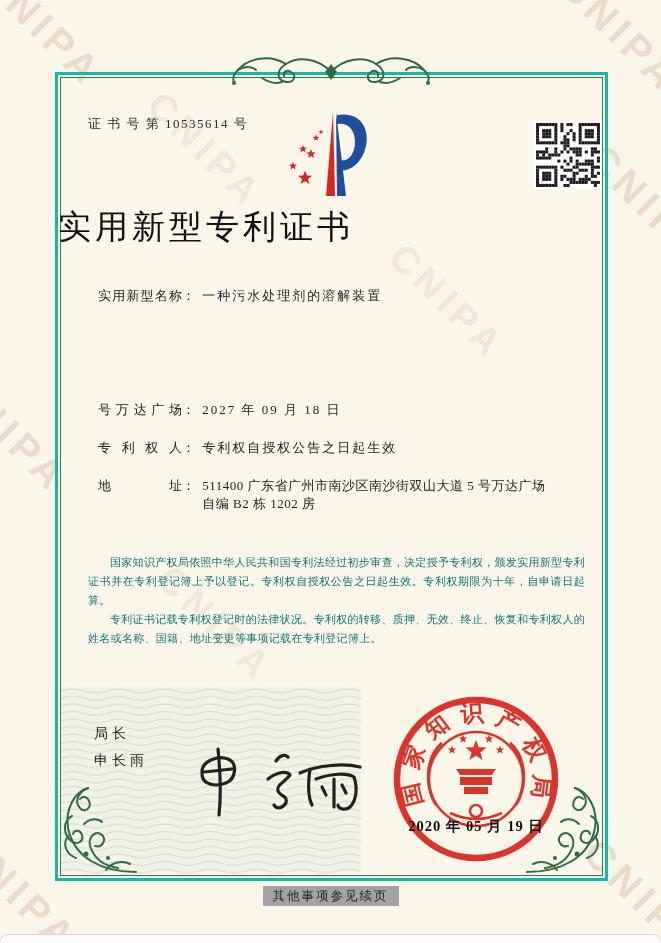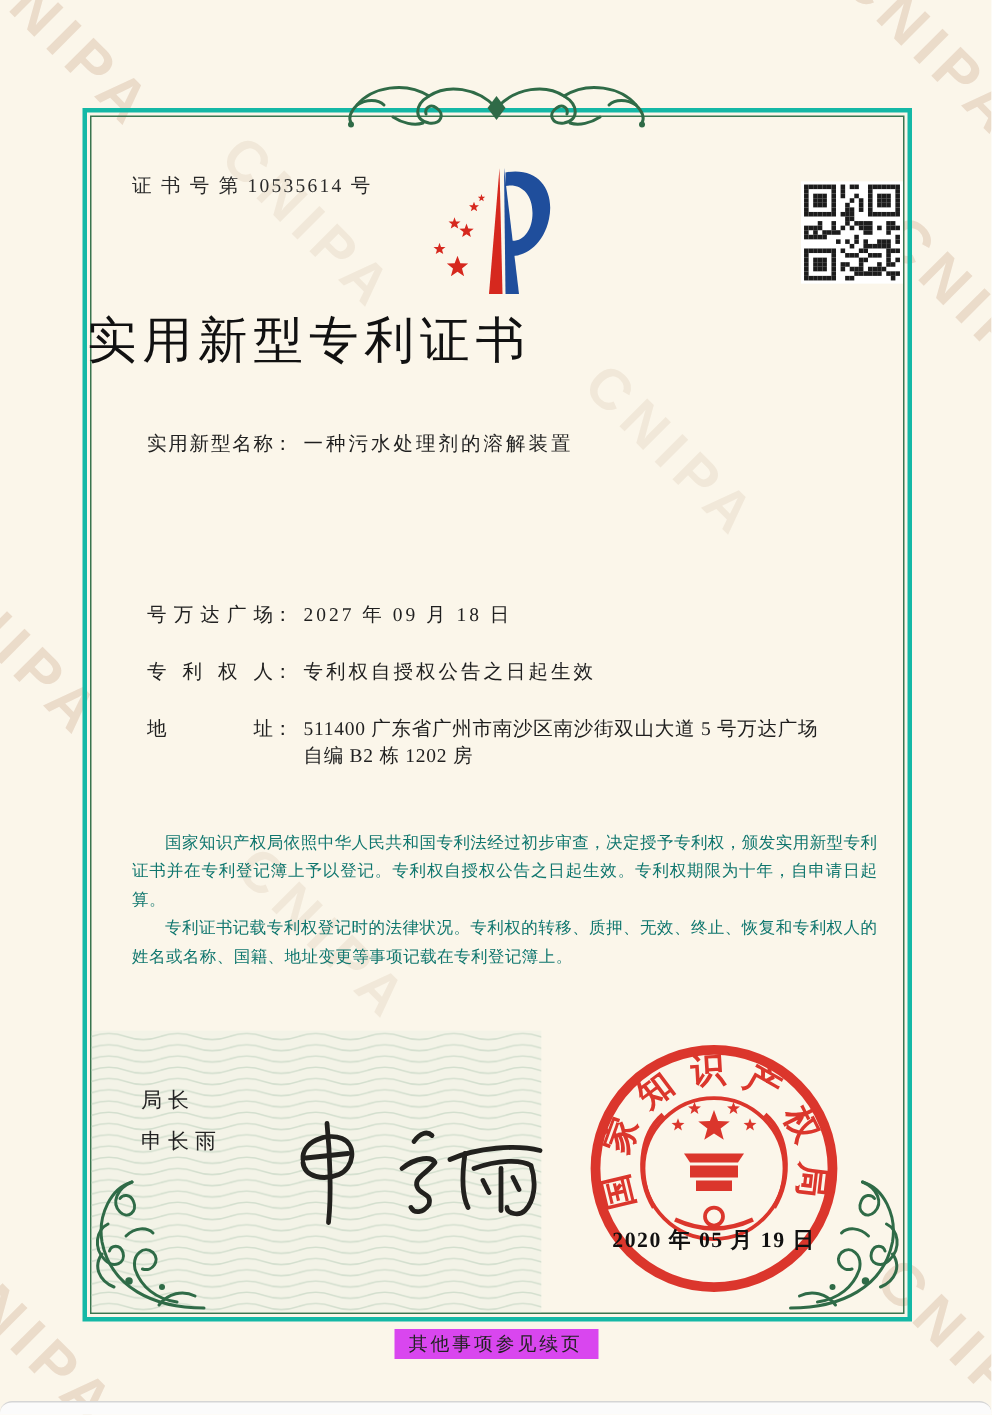--- a/index.html
+++ b/index.html
@@ -56,21 +56,21 @@
     position:absolute; left:332px; width:172px; top:742px; text-align:center;
     font-size:14.5px; letter-spacing:1px; color:#111; font-weight:bold;
   }
   .page-info{
     position:absolute; left:0; right:0; top:783px; text-align:center;
     font-size:12px; letter-spacing:2px; color:#222;
   }
   .continuation{
     position:absolute; left:0; right:0; top:888px; text-align:center; font-size:12.5px; letter-spacing:2px;
   }
-  .continuation span{ background:#d946ef; padding:3px 10px; color:#222;margin-top:40px; }
+  .continuation span{ background:#a3a3a3; padding:3px 10px; color:#222;margin-top:40px; }
   .corner{ position:absolute; bottom:2px; }
   .corner-left{ left:2px; }
   .corner-right{ right:2px; transform:scaleX(-1); }
   .top-ornament{ position:absolute; left:50%; top:52px; transform:translateX(-50%); }
   .bottom-edge{
     position:absolute; left:0; right:0; bottom:0; height:8px; background:#fbfbfb;
     border-top:1px solid #d5d5d5; border-radius:8px 8px 0 0;
   }
 </style>
 </head>

